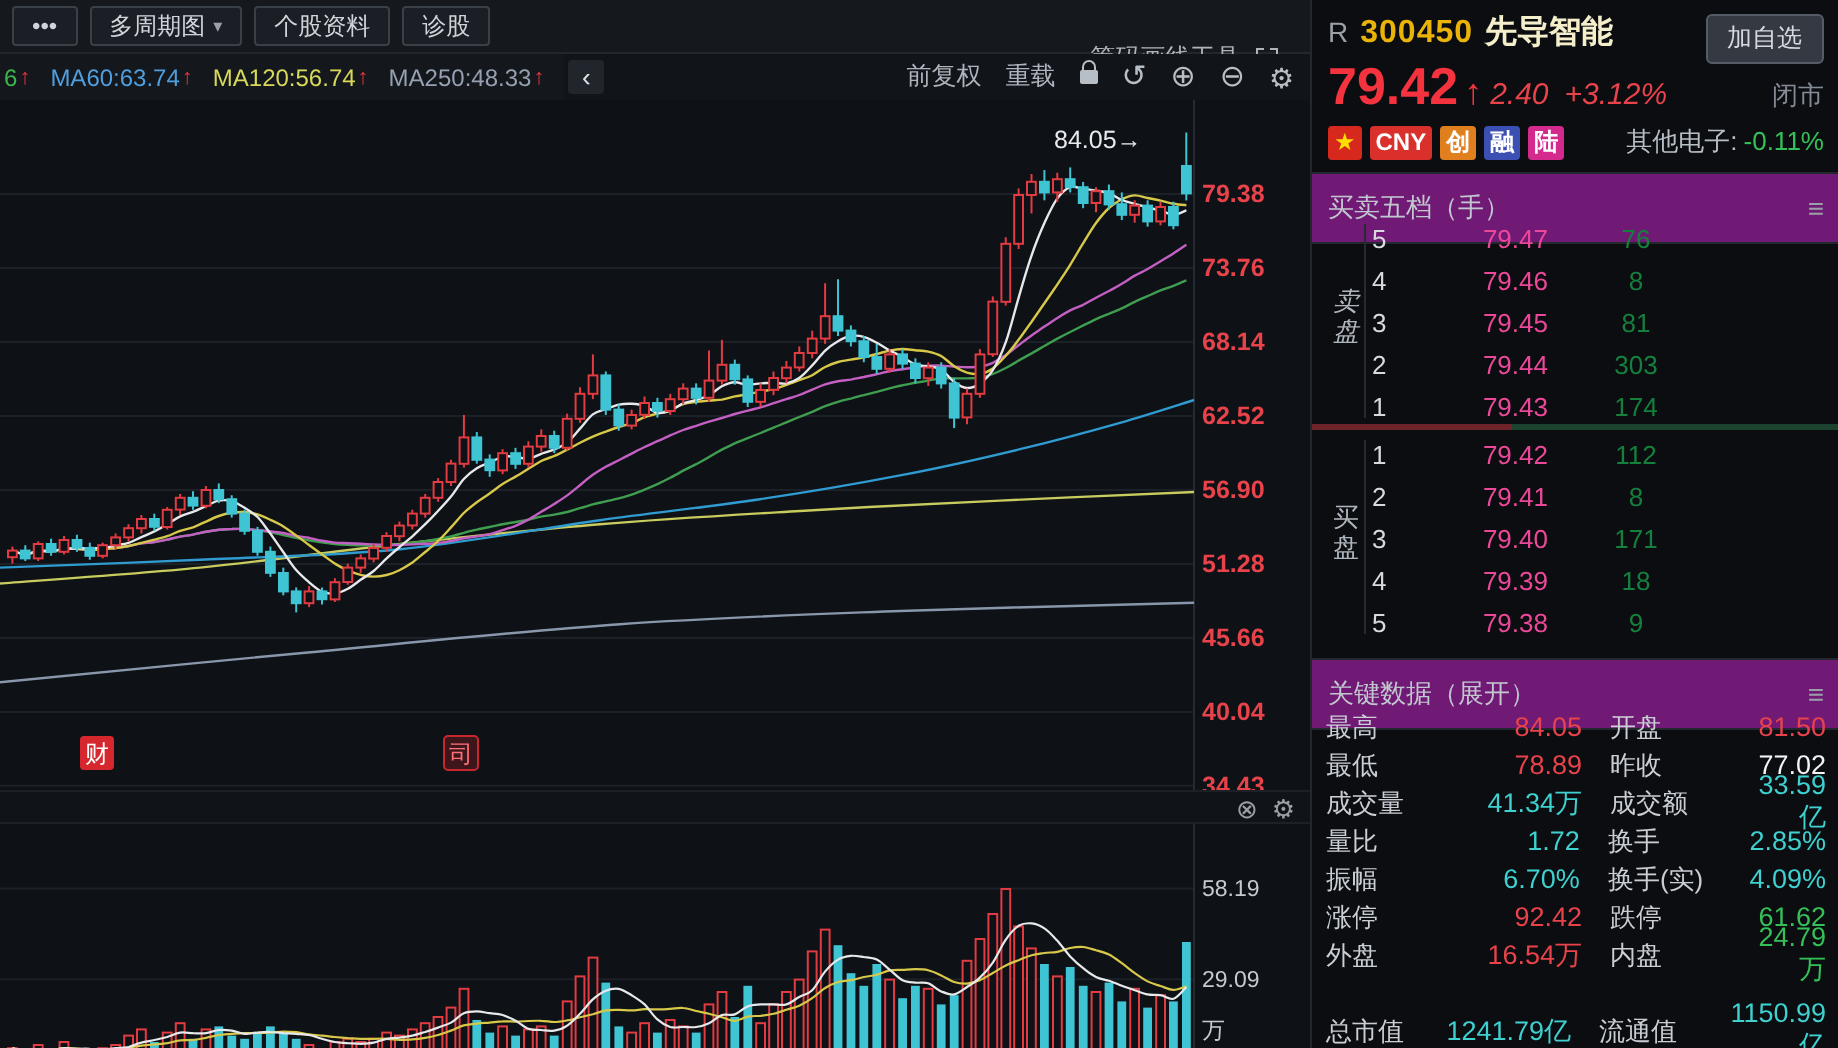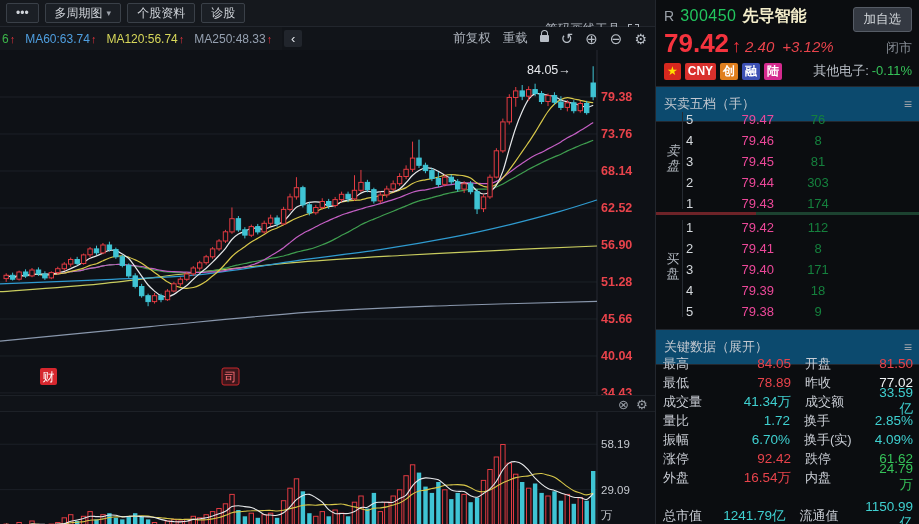--- a/index.html
+++ b/index.html
@@ -29,33 +29,33 @@
   .expand-ic i:nth-child(4){right:0;bottom:0;border-left:none;border-top:none;}
   
   #main-chart{position:absolute;left:0;top:50px;}
   #pane-divider{position:absolute;left:0;top:395px;width:655px;height:17px;background:#101318;border-top:1px solid #1d2127;border-bottom:1px solid #1d2127;}
   #vol-icons{position:absolute;left:618px;top:397px;display:flex;gap:7px;font-size:13px;color:#9aa0a8;}
   #vol-chart{position:absolute;left:0;top:412px;}
   
   #rpanel{position:absolute;left:655px;top:0;width:264px;height:524px;background:#0b0d10;border-left:1px solid #23272e;font-size:13px;}
   #rp-head{position:absolute;left:8px;top:6px;display:flex;align-items:baseline;gap:6px;}
   #rp-prefix{color:#9aa0a8;font-size:14px;}
-  #rp-code{color:#22c55e;font-size:16px;font-weight:normal;letter-spacing:.5px;}
+  #rp-code{color:#eab308;font-size:16px;font-weight:bold;letter-spacing:.5px;}
   #rp-name{color:#f4eecb;font-size:16px;font-weight:bold;}
   #add-watch{position:absolute;right:7px;top:7px;padding:3px 10px;background:#343942;border:1px solid #565c66;border-radius:3px;color:#d6dade;font-size:12.5px;cursor:pointer;}
   #price-row{position:absolute;left:8px;top:28px;width:248px;display:flex;align-items:baseline;}
   #rp-price{color:#f5333e;font-size:26px;font-weight:bold;}
   #rp-up{color:#f5333e;font-size:18px;font-weight:bold;margin:0 4px 0 3px;}
   #rp-chg,#rp-pct{color:#e8434b;font-size:15px;margin-right:8px;font-style:italic;}
   #rp-status{margin-left:auto;color:#858b94;font-size:13px;}
   #tag-row{position:absolute;left:8px;top:62px;width:248px;display:flex;align-items:center;}
   .tag{height:17px;padding:0 3px;margin-right:4px;border-radius:2px;font-size:12px;font-weight:bold;color:#fff;display:flex;align-items:center;justify-content:center;cursor:pointer;}
   #sector{margin-left:auto;font-size:13px;color:#b8bec6;cursor:pointer;}
   #sector b{color:#35c158;font-weight:normal;margin-left:3px;}
-  .sec-head{position:absolute;left:0;width:264px;height:22px;background:#0c4a6e;border-top:1px solid #23272e;border-bottom:1px solid #23272e;display:flex;align-items:center;padding:17px 8px;color:#c2c7cf;font-size:13px;}
+  .sec-head{position:absolute;left:0;width:264px;height:22px;background:#701a75;border-top:1px solid #23272e;border-bottom:1px solid #23272e;display:flex;align-items:center;padding:17px 8px;color:#c2c7cf;font-size:13px;}
   .sec-head .burger{margin-left:auto;color:#9aa0a8;cursor:pointer;font-size:14px;}
   .ob-row{position:absolute;left:0;width:264px;height:21px;display:flex;align-items:center;cursor:pointer;}
   .ob-lvl{width:30px;padding-left:30px;color:#d6dade;}
   .ob-price{width:88px;text-align:right;color:#ec4899;}
   .ob-vol{width:88px;text-align:center;color:#15803d;}
   .side-label{position:absolute;left:10px;width:14px;color:#b0b6be;font-size:13px;line-height:15px;text-align:center;}
   .side-line{position:absolute;left:26px;width:1px;background:#262b32;}
   #ob-divider{position:absolute;left:0;top:212px;width:264px;height:3px;display:flex;}
   #ob-div-red{height:3px;background:#6e2328;}
   #ob-div-green{height:3px;background:#1c4230;flex:1;}

